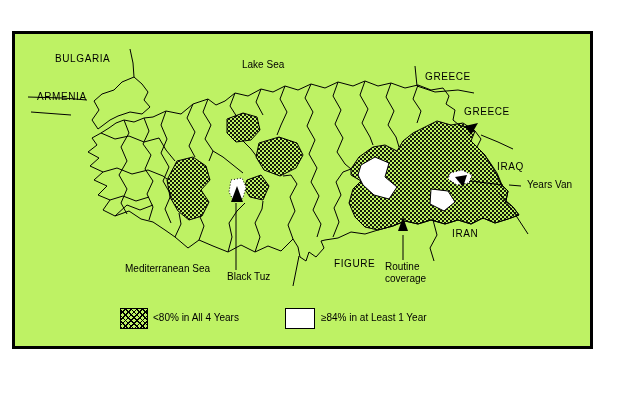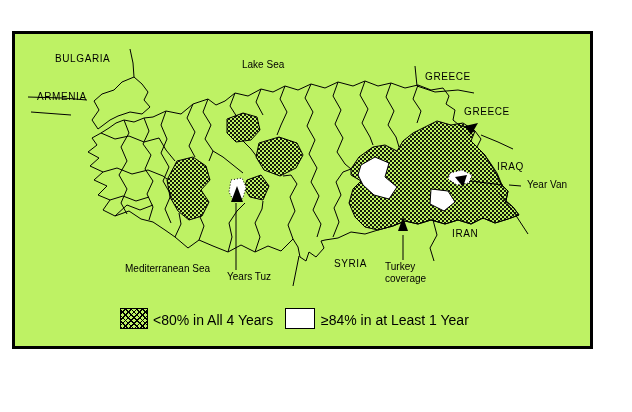--- a/index.html
+++ b/index.html
@@ -6,21 +6,21 @@
   body{font-family:"Liberation Sans","DejaVu Sans",sans-serif;color:#000;position:relative;}
   .title{position:absolute;left:7px;top:5px;width:622px;font-size:12.5px;font-weight:bold;line-height:15px;letter-spacing:0.1px;}
   .map-frame{position:absolute;left:12px;top:31px;width:575px;height:312px;border:3px solid #000;background:#bef264;}
   .map-svg{position:absolute;left:0;top:0;width:575px;height:312px;}
   .map-label{position:absolute;font-size:10px;line-height:11px;white-space:nowrap;color:#000;}
   .map-label.country{letter-spacing:0.6px;}
   .legend-swatch{position:absolute;border:1px solid #000;background:#fff;}
   .legend-swatch.hatched{background:
      repeating-linear-gradient(45deg,#000 0 1px,transparent 1px 4px),
      repeating-linear-gradient(-45deg,#000 0 1px,transparent 1px 4px);}
-  .legend-label{position:absolute;font-size:14px;white-space:nowrap;}
+  .legend-label{position:absolute;font-size:10px;white-space:nowrap;}
 </style>
 </head>
 <body>
 
 <div class="title">
 </div>
 
 <div class="map-frame">
 
   <svg class="map-svg" viewBox="12 45 575 312" xmlns="http://www.w3.org/2000/svg">
@@ -97,26 +97,26 @@
       <path d="M468,192 L500,196 M506,196 L518,197"></path>
     </g>
   </svg>
 
   <div class="map-label country" style="left:40px;top:19px">BULGARIA</div>
   <div class="map-label country" style="left:22px;top:57px">ARMENIA</div>
   <div class="map-label" style="left:227px;top:25px">Lake Sea</div>
   <div class="map-label country" style="left:410px;top:37px">GREECE</div>
   <div class="map-label country" style="left:449px;top:72px">GREECE</div>
   <div class="map-label country" style="left:482px;top:127px">IRAQ</div>
-  <div class="map-label" style="left:512px;top:145px">Year Van</div>
+  <div class="map-label" style="left:512px;top:145px">Years Van</div>
   <div class="map-label country" style="left:437px;top:194px">IRAN</div>
   <div class="map-label" style="left:110px;top:229px">Mediterranean Sea</div>
-  <div class="map-label" style="left:212px;top:237px">Years Tuz</div>
-  <div class="map-label country" style="left:319px;top:224px">SYRIA</div>
-  <div class="map-label" style="left:370px;top:227px">Turkey</div>
+  <div class="map-label" style="left:212px;top:237px">Black Tuz</div>
+  <div class="map-label country" style="left:319px;top:224px">FIGURE</div>
+  <div class="map-label" style="left:370px;top:227px">Routine</div>
   <div class="map-label" style="left:370px;top:239px">coverage</div>
 
   <div>
     <div class="legend-swatch hatched" style="left:105px;top:274px;width:26px;height:19px"></div>
     <div class="legend-label" style="left:138px;top:278px">&lt;80% in All 4 Years</div>
     <div class="legend-swatch" style="left:270px;top:274px;width:28px;height:19px"></div>
     <div class="legend-label" style="left:306px;top:278px">≥84% in at Least 1 Year</div>
   </div>
 
 </div>

